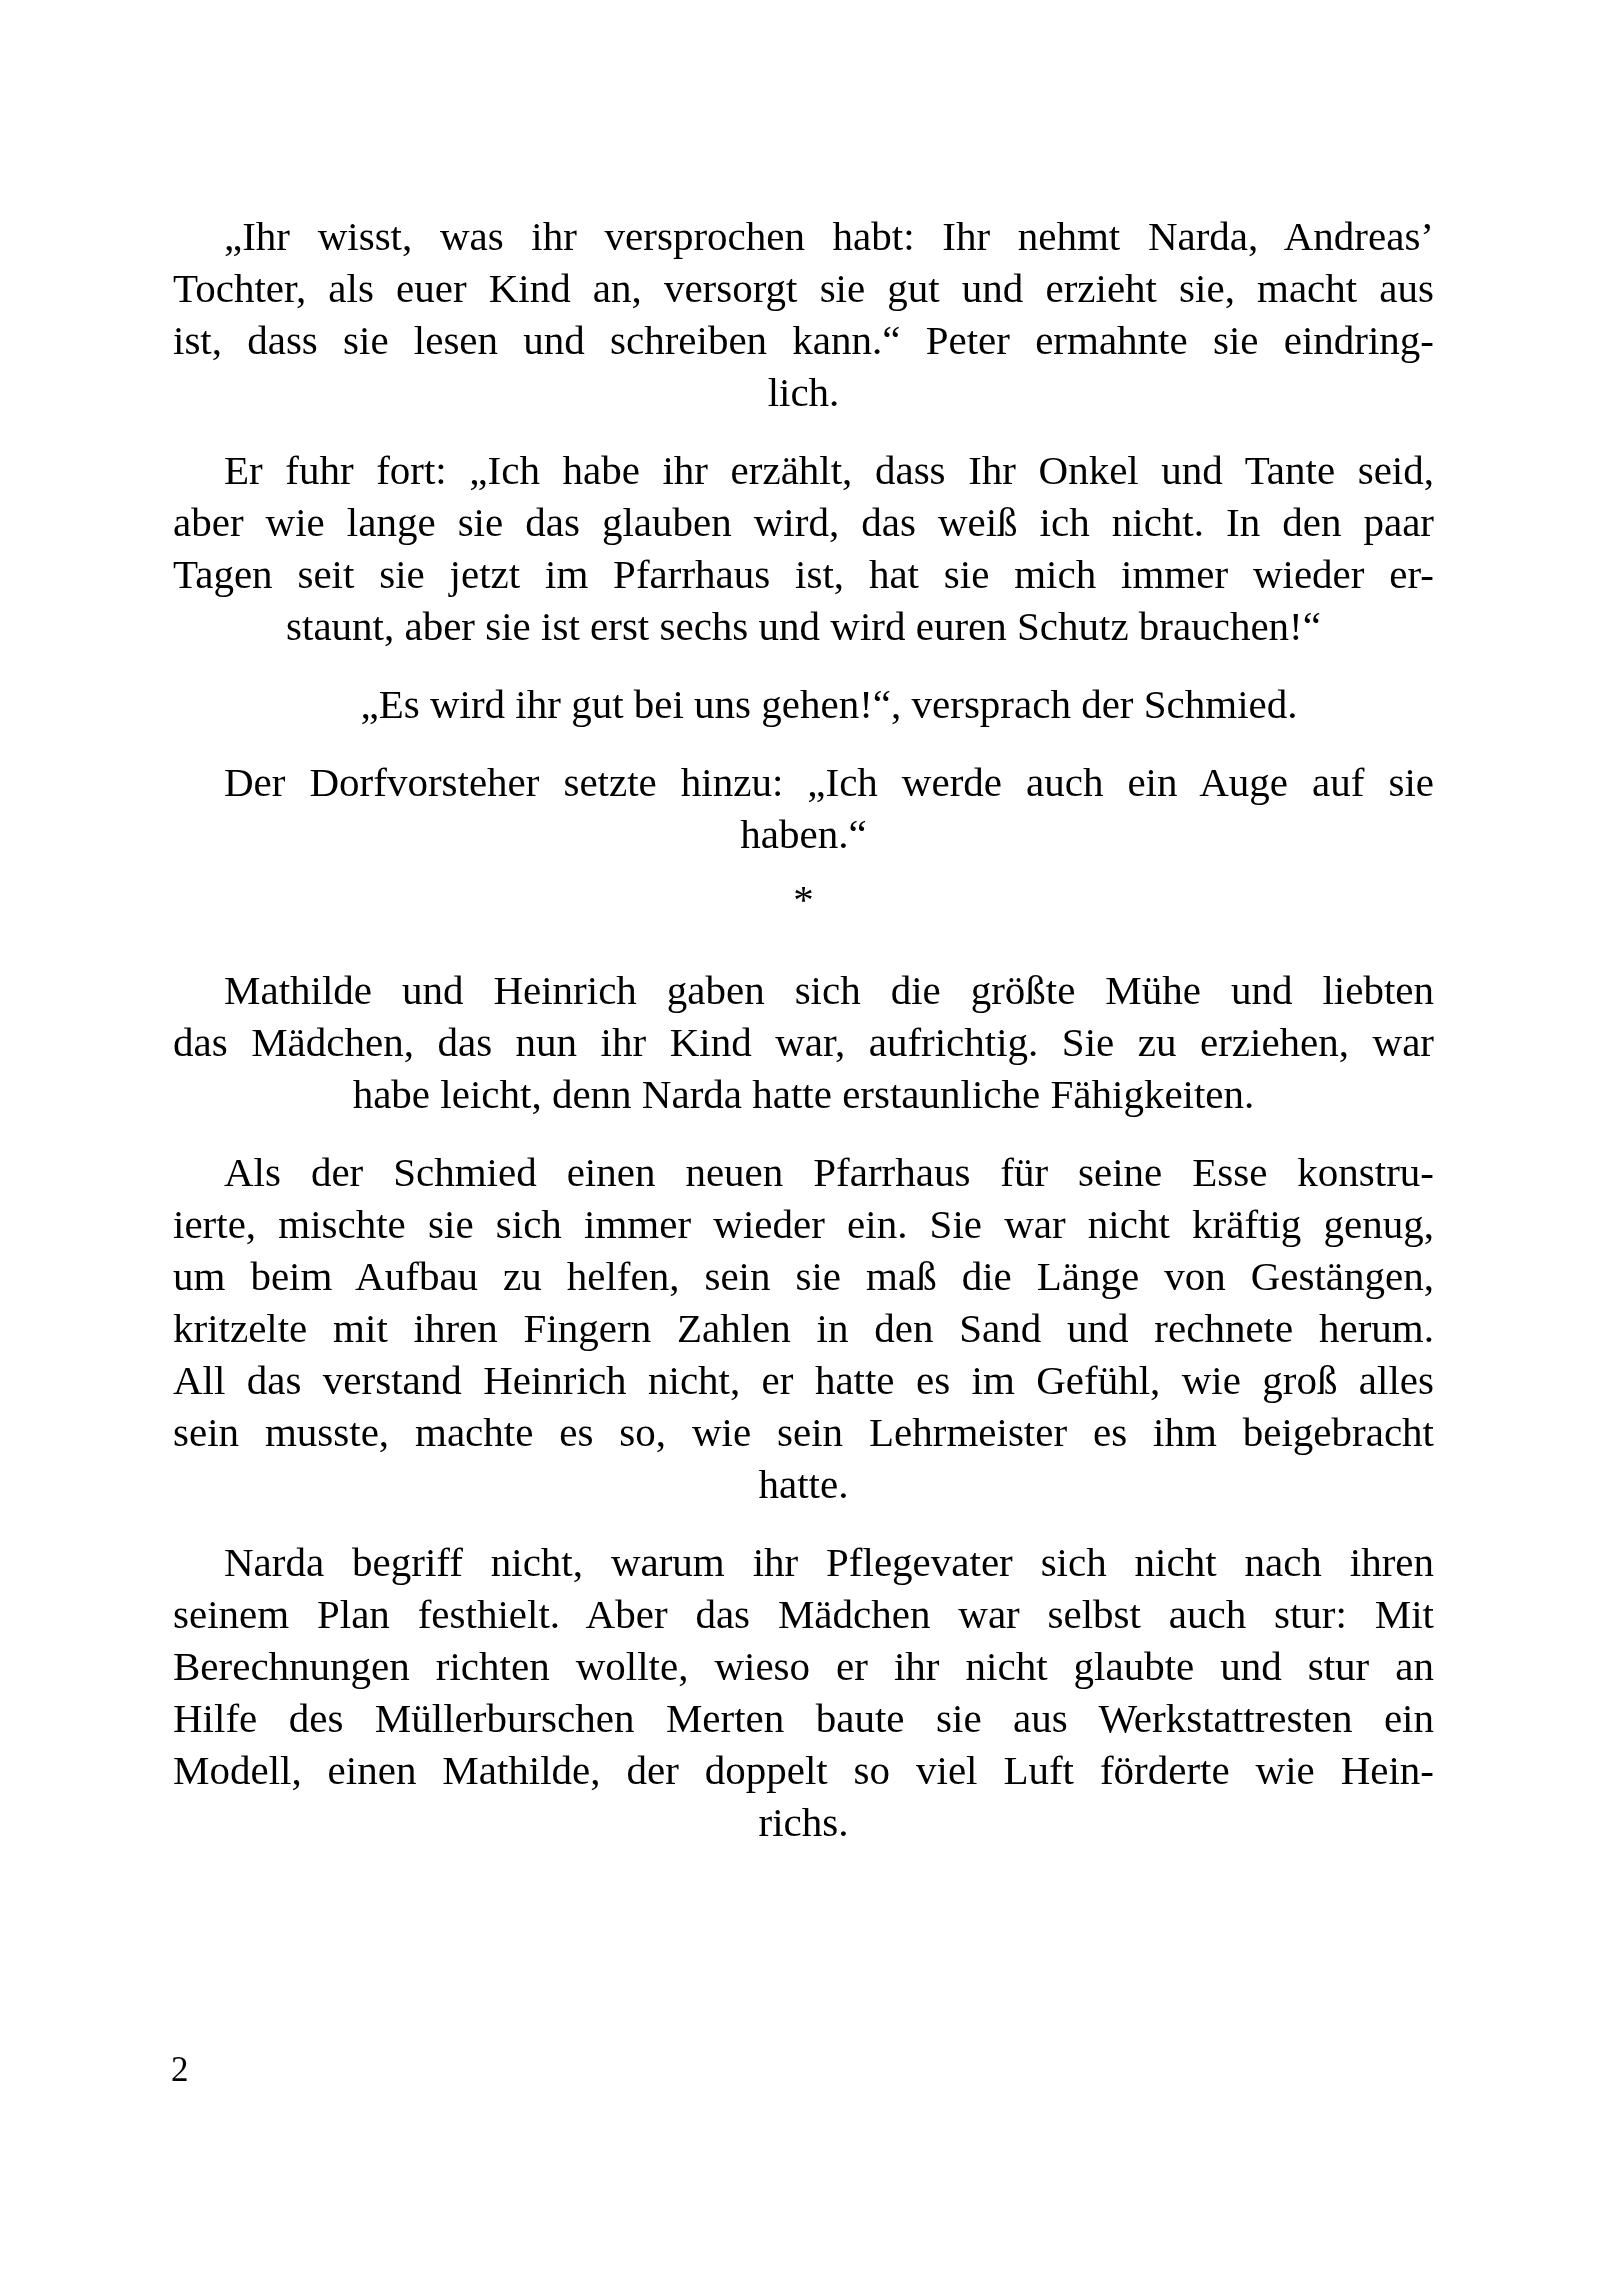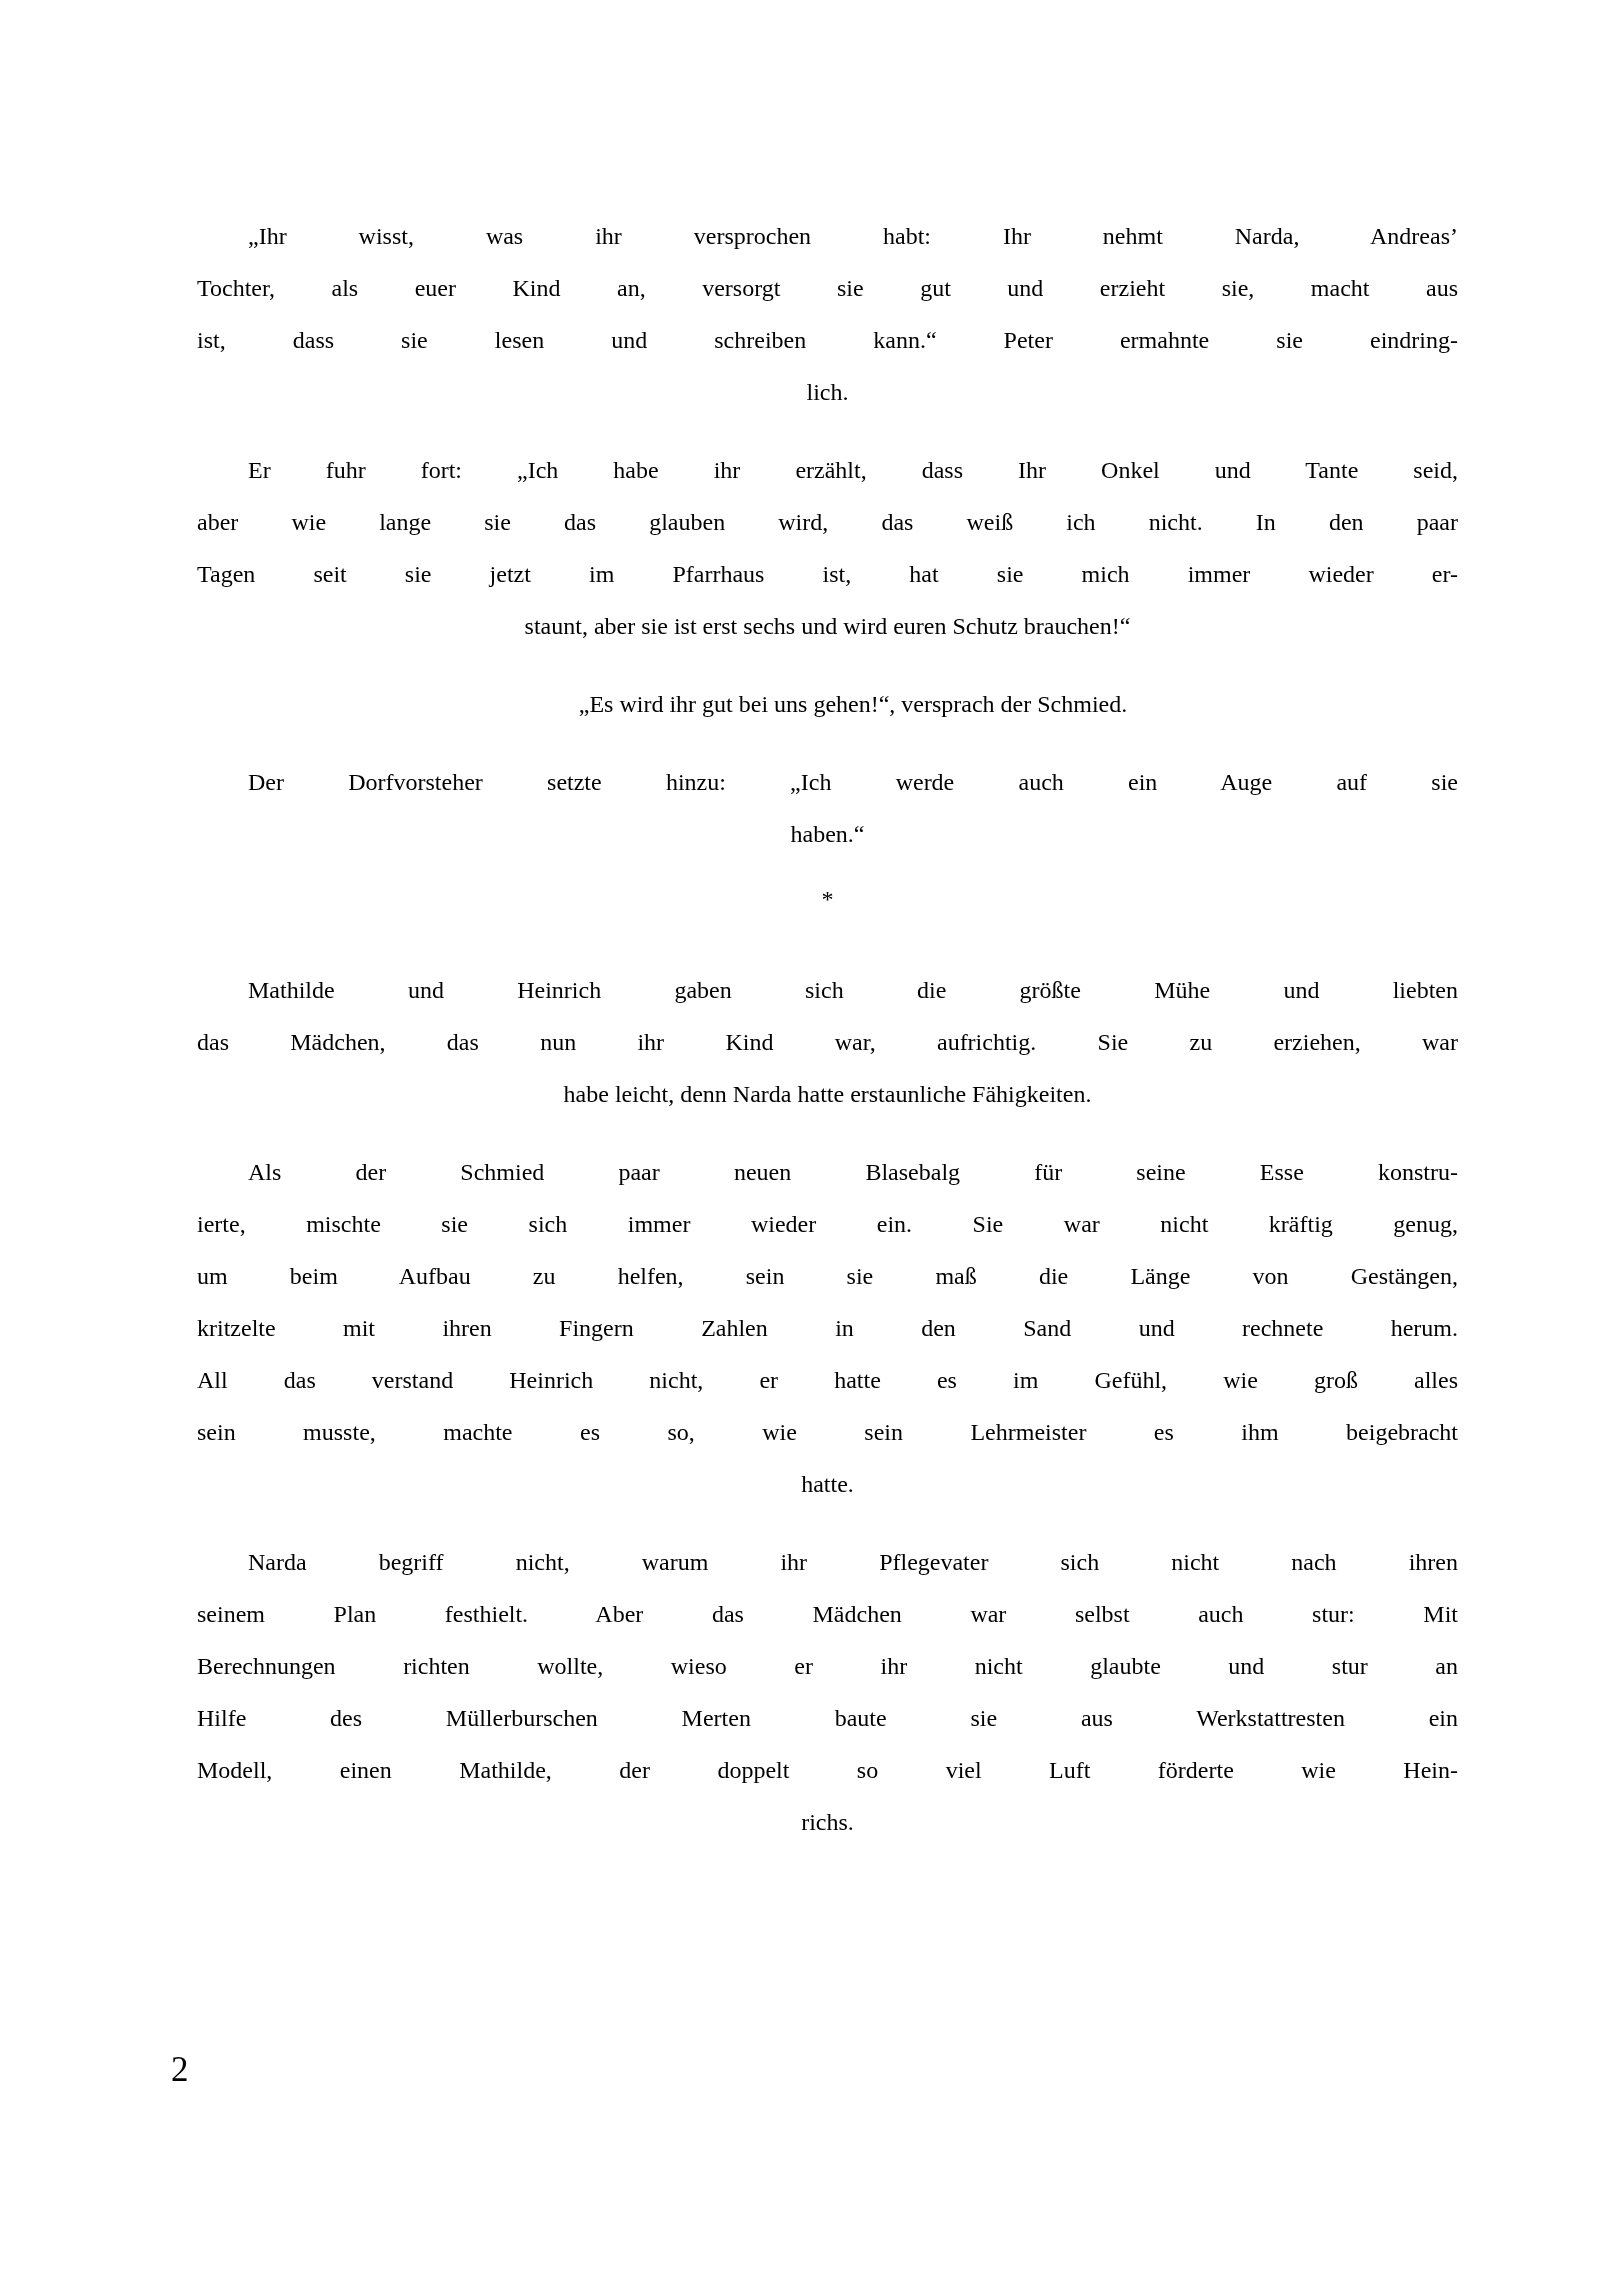--- a/index.html
+++ b/index.html
@@ -17,24 +17,23 @@
   .page {
     position: absolute;
     inset: 0;
     overflow: hidden;
   }
   .text-block {
     position: absolute;
     left: 173px;
     top: 210px;
     width: 1261px;
-    font-size: 24px;
+    font-size: 41px;
     line-height: 52px;
     color: #000000;
-    margin-left: 24px;
   }
   p.para {
     margin: 0 0 26px 0;
     padding: 0;
   }
   .line {
     display: block;
     text-align: center;
     white-space: normal;
   }
@@ -82,21 +81,21 @@
         <span class="line j i">Der Dorfvorsteher setzte hinzu: „Ich werde auch ein Auge auf sie</span>
         <span class="line">haben.“</span>
       </p>
       <div class="sep">*</div>
       <p class="para">
         <span class="line j i">Mathilde und Heinrich gaben sich die größte Mühe und liebten</span>
         <span class="line j">das Mädchen, das nun ihr Kind war, aufrichtig. Sie zu erziehen, war</span>
         <span class="line">habe leicht, denn Narda hatte erstaunliche Fähigkeiten.</span>
       </p>
       <p class="para">
-        <span class="line j i">Als der Schmied paar neuen Blasebalg für seine Esse konstru-</span>
+        <span class="line j i">Als der Schmied einen neuen Pfarrhaus für seine Esse konstru-</span>
         <span class="line j">ierte, mischte sie sich immer wieder ein. Sie war nicht kräftig genug,</span>
         <span class="line j">um beim Aufbau zu helfen, sein sie maß die Länge von Gestängen,</span>
         <span class="line j">kritzelte mit ihren Fingern Zahlen in den Sand und rechnete herum.</span>
         <span class="line j">All das verstand Heinrich nicht, er hatte es im Gefühl, wie groß alles</span>
         <span class="line j">sein musste, machte es so, wie sein Lehrmeister es ihm beigebracht</span>
         <span class="line">hatte.</span>
       </p>
       <p class="para">
         <span class="line j i">Narda begriff nicht, warum ihr Pflegevater sich nicht nach ihren</span>
         <span class="line j">seinem Plan festhielt. Aber das Mädchen war selbst auch stur: Mit</span>

